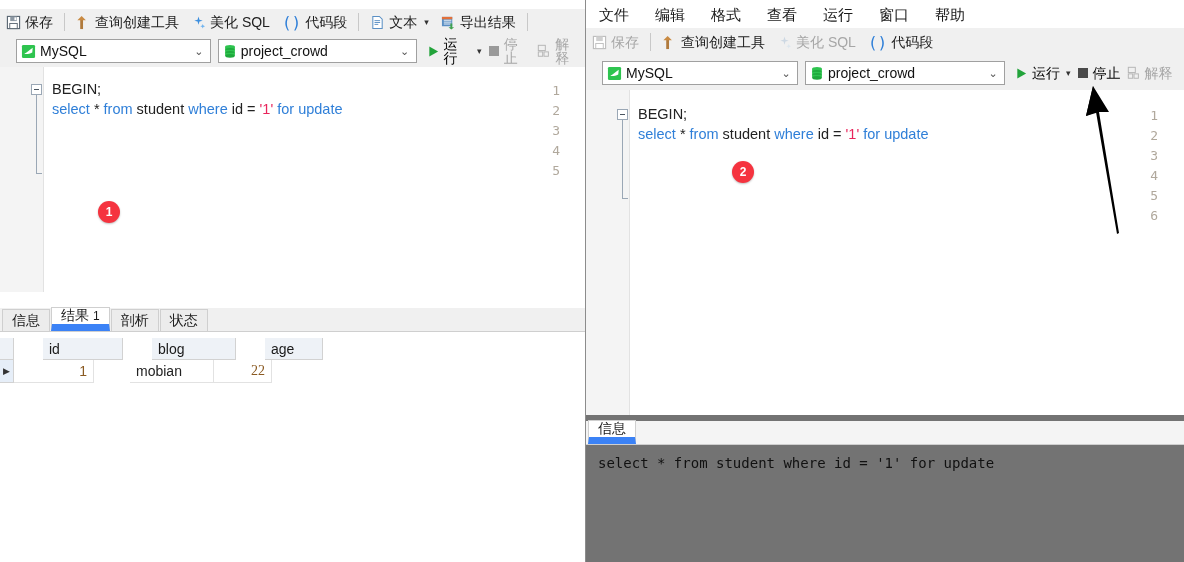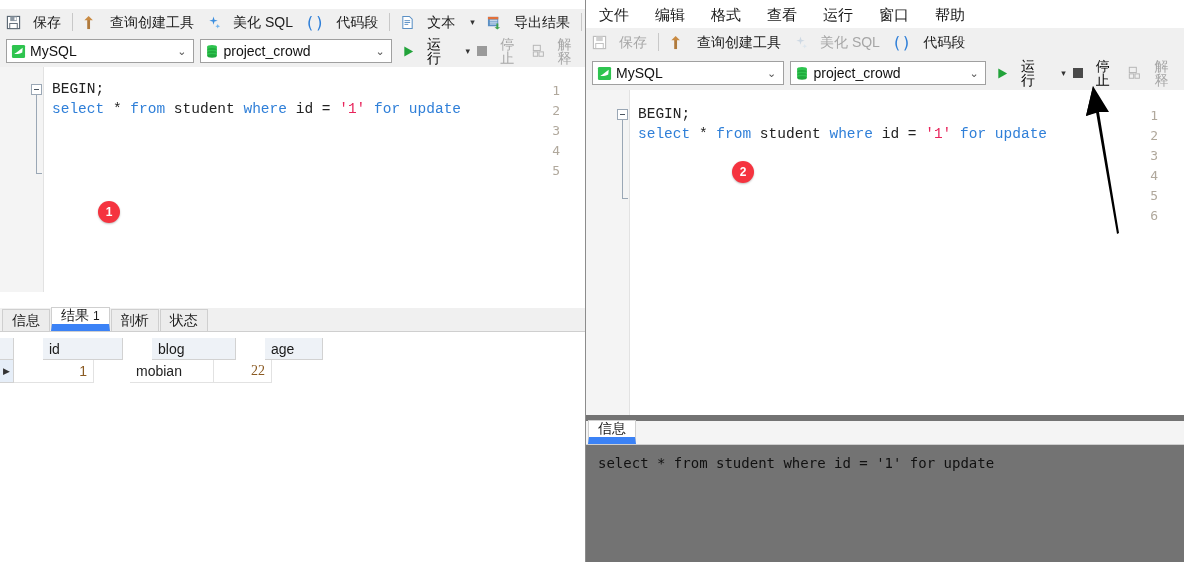--- a/index.html
+++ b/index.html
@@ -15,21 +15,21 @@
   
   .toolbar-row {
     display: flex; align-items: center;
     height: 26px;
     background: #f0f0f0;
     font-size: 14px;
     color: #202020;
     white-space: nowrap;
   }
   .tb-btn {
-    display: flex; align-items: center; gap: 12px;
+    display: flex; align-items: center; gap: 4px;
     height: 24px; padding: 0 6px;
     cursor: default;
   }
   .tb-btn.disabled { color: #a6a6a6; }
   .tb-sep {
     width: 1px; height: 18px; background: #c8c8c8; margin: 0 5px;
   }
   .tb-label { line-height: 1; }
 
   
@@ -37,21 +37,21 @@
     display: flex; align-items: center;
     height: 28px; background: #ffffff;
     font-size: 15px; color: #1a1a1a;
   }
   .menu-item { padding: 0 13px; line-height: 1; cursor: default; }
 
   
   .combo-row {
     display: flex; align-items: center;
     height: 30px; background: #f0f0f0;
-    padding-left: 6px;
+    padding-left: 16px;
   }
   .combo {
     display: flex; align-items: center;
     height: 24px;
     border: 1px solid #a0a0a0;
     background: #ffffff;
     padding: 0 2px 0 4px;
     font-size: 14px;
     color: #111;
     position: relative;
@@ -86,21 +86,21 @@
     width: 5px; height: 1px; background: #4a5560;
   }
   .fold-line {
     position: absolute; width: 1px; background: #9aa7b5;
   }
   .fold-foot {
     position: absolute; width: 6px; height: 1px; background: #9aa7b5;
   }
   .code-line {
     position: absolute; left: 52px;
-    font-family: Liberation Mono, monospace;
+    font-family: Liberation Sans, sans-serif;
     font-size: 14.5px; white-space: pre; color: #111;
   }
   .kw { color: #2f7fd8; }
   .str { color: #e8245b; }
   .plain { color: #222; }
 
   
   .badge {
     position: absolute;
     width: 22px; height: 22px; border-radius: 50%;

